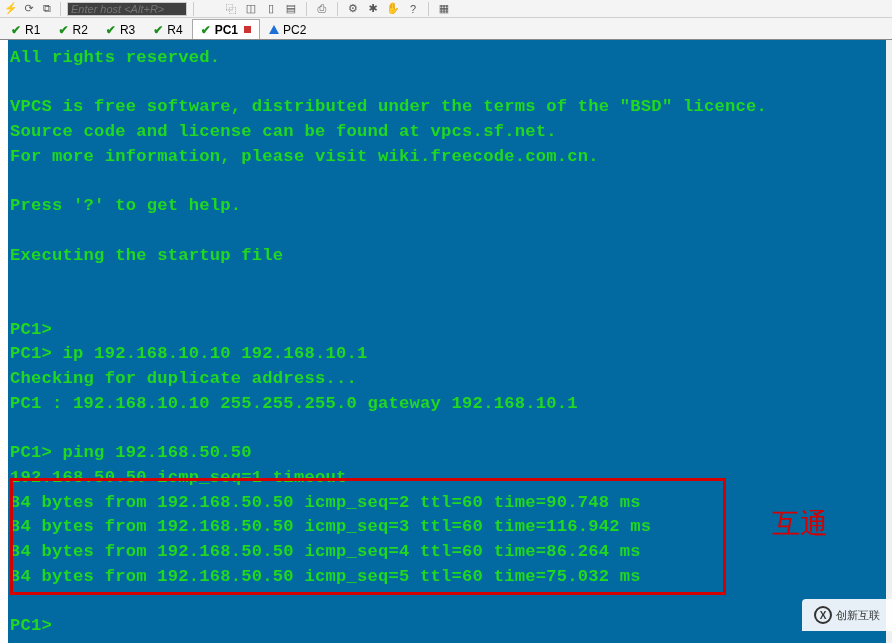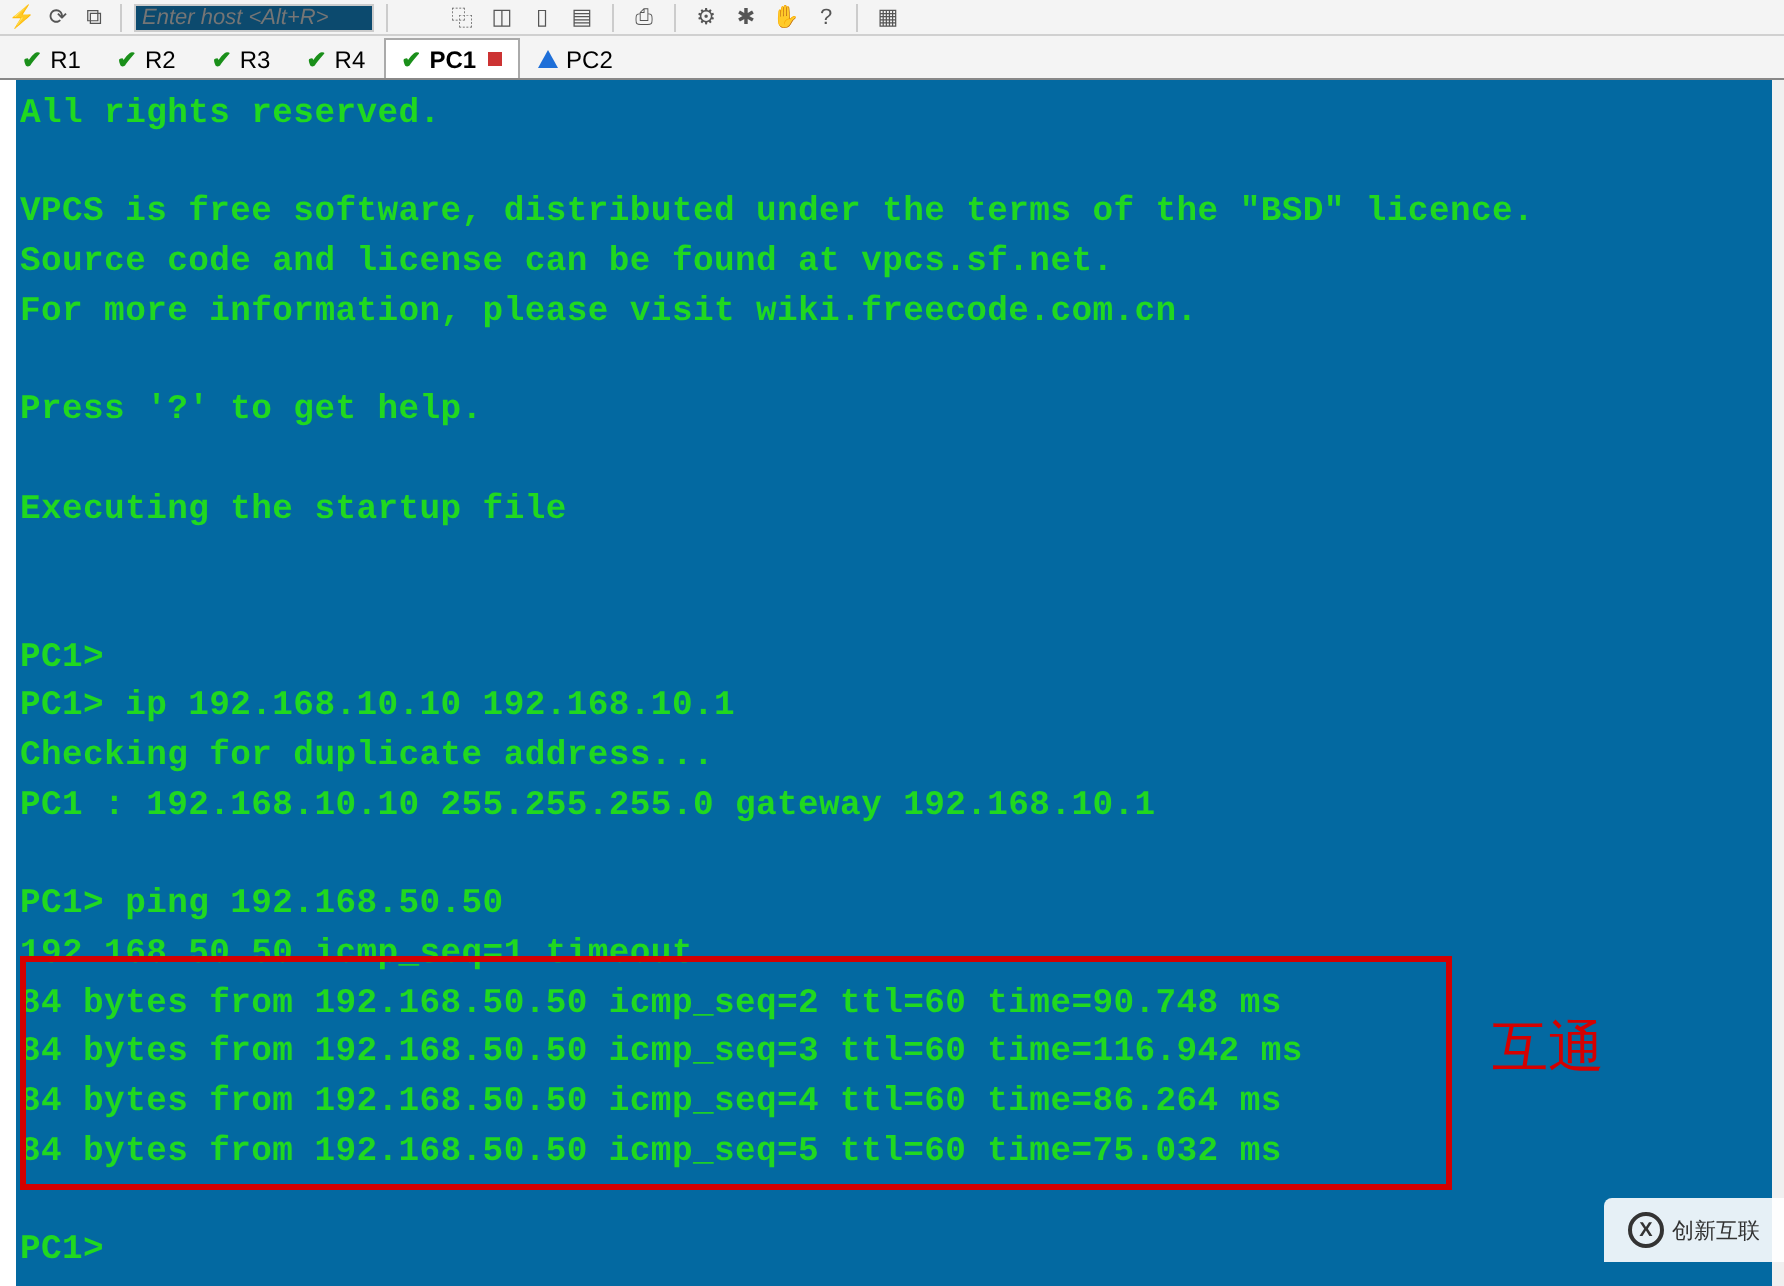--- a/index.html
+++ b/index.html
@@ -22,21 +22,21 @@
   font-size: 11px;
   color: #555;
 }
 .toolbar-sep {
   width: 1px;
   height: 14px;
   background: #ccc;
   margin: 0 2px;
 }
 .host-input {
-  background: #0c4a6e;
+  background: #404040;
   border: 1px solid #ccc;
   height: 14px;
   width: 120px;
   font-size: 11px;
   color: #999;
   padding: 0 3px;
   line-height: 12px;
   font-style: italic;
 }
 .tool-ico {
@@ -239,18 +239,18 @@
 PC1&gt; ping 192.168.50.50
 192.168.50.50 icmp_seq=1 timeout
 84 bytes from 192.168.50.50 icmp_seq=2 ttl=60 time=90.748 ms
 84 bytes from 192.168.50.50 icmp_seq=3 ttl=60 time=116.942 ms
 84 bytes from 192.168.50.50 icmp_seq=4 ttl=60 time=86.264 ms
 84 bytes from 192.168.50.50 icmp_seq=5 ttl=60 time=75.032 ms
 
 PC1&gt;</div>
 
 <div class="red-box" style="left: 10px; top: 478px; width: 716px; height: 117px;"></div>
-<div class="annotation" style="left: 746px; top: 505px; text-align: center;">互通</div>
+<div class="annotation" style="left: 772px; top: 505px; text-align: center;">互通</div>
 
 <div class="watermark">
   <span class="wm-logo">X</span>
   <span>创新互联</span>
 </div>
 
 </body></html>

